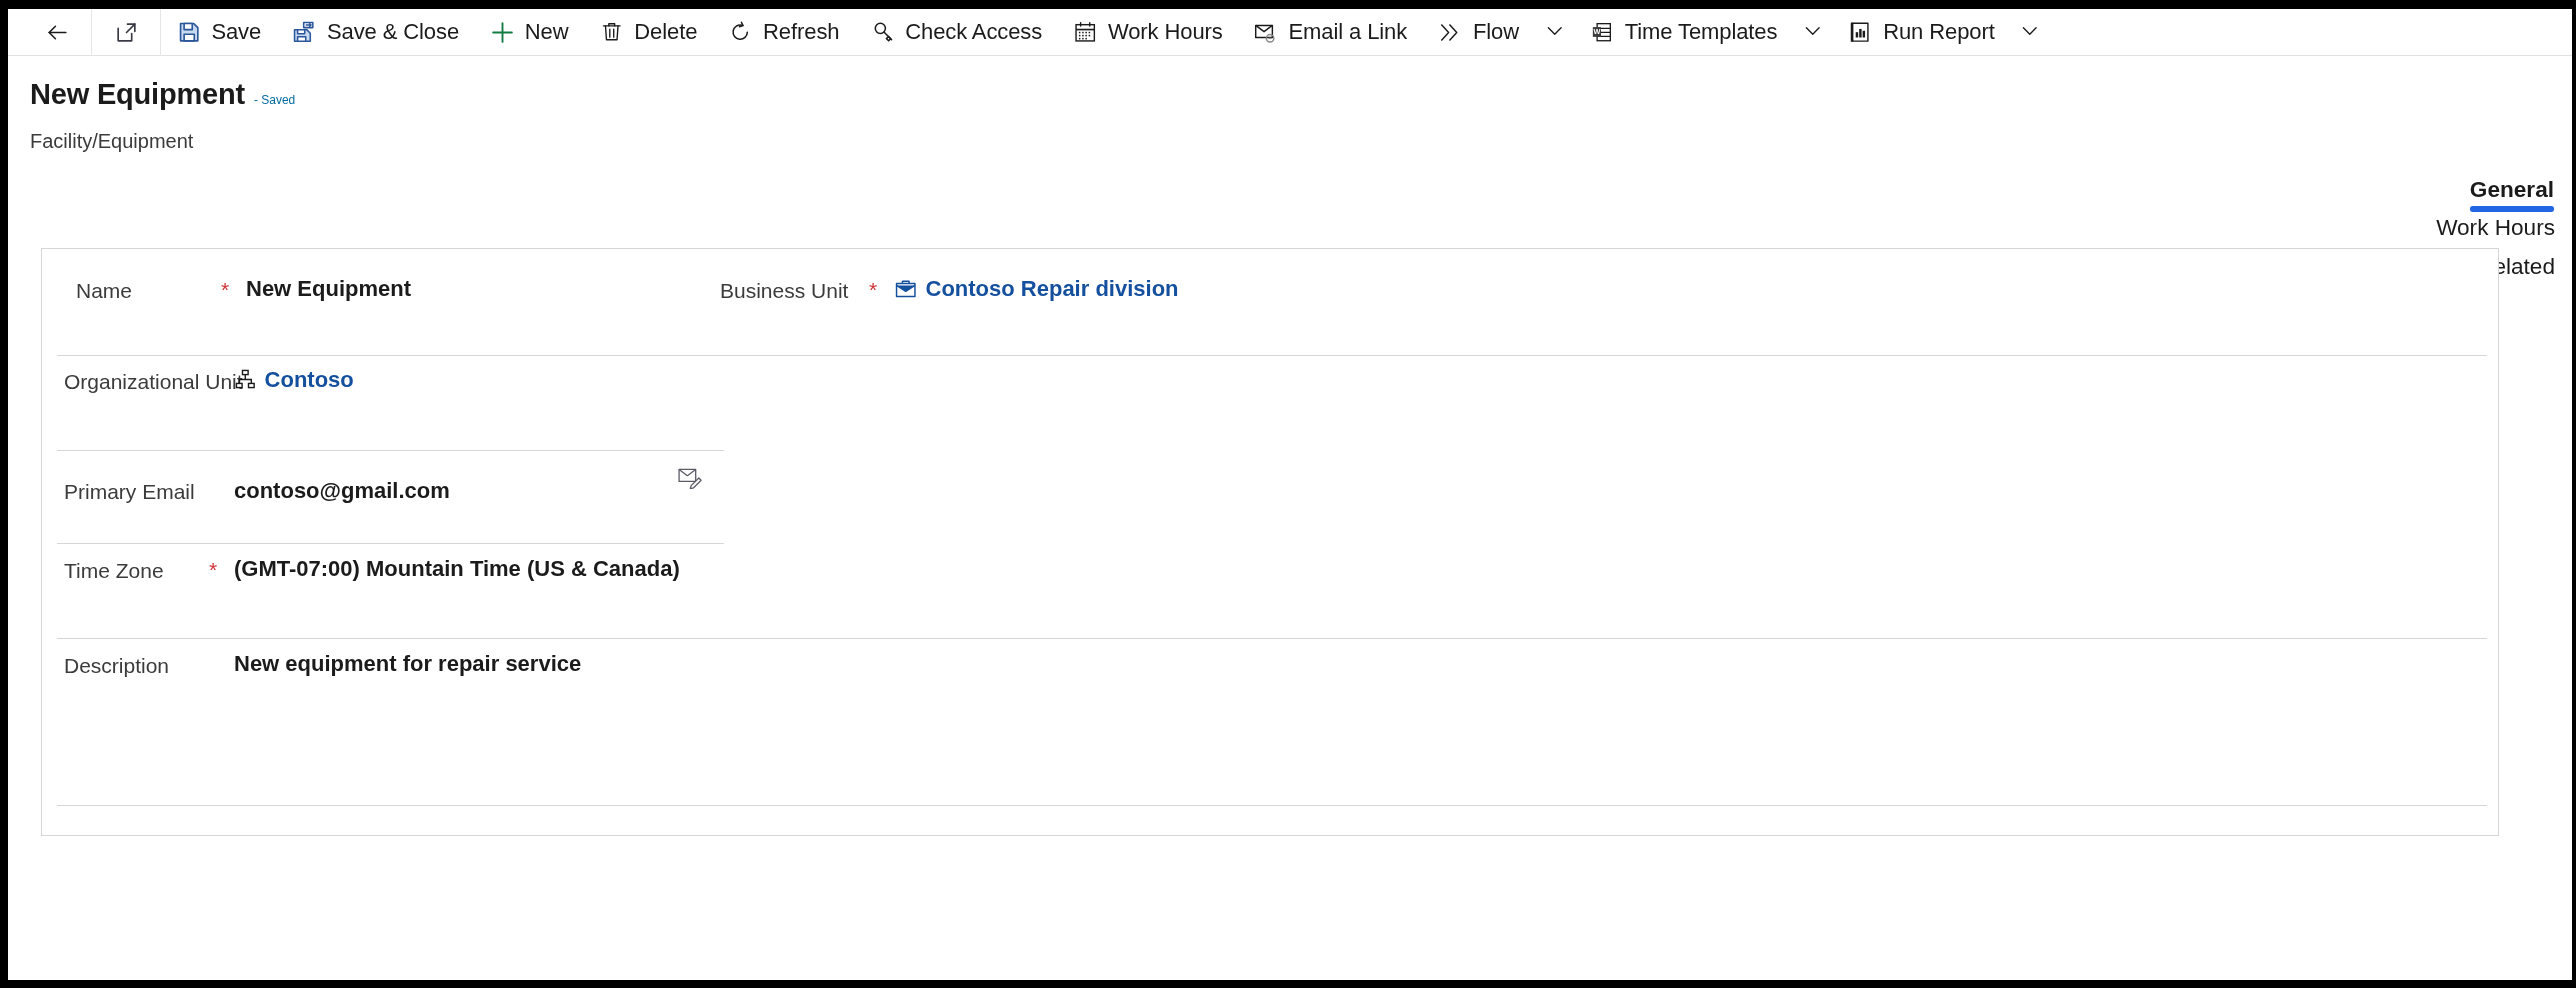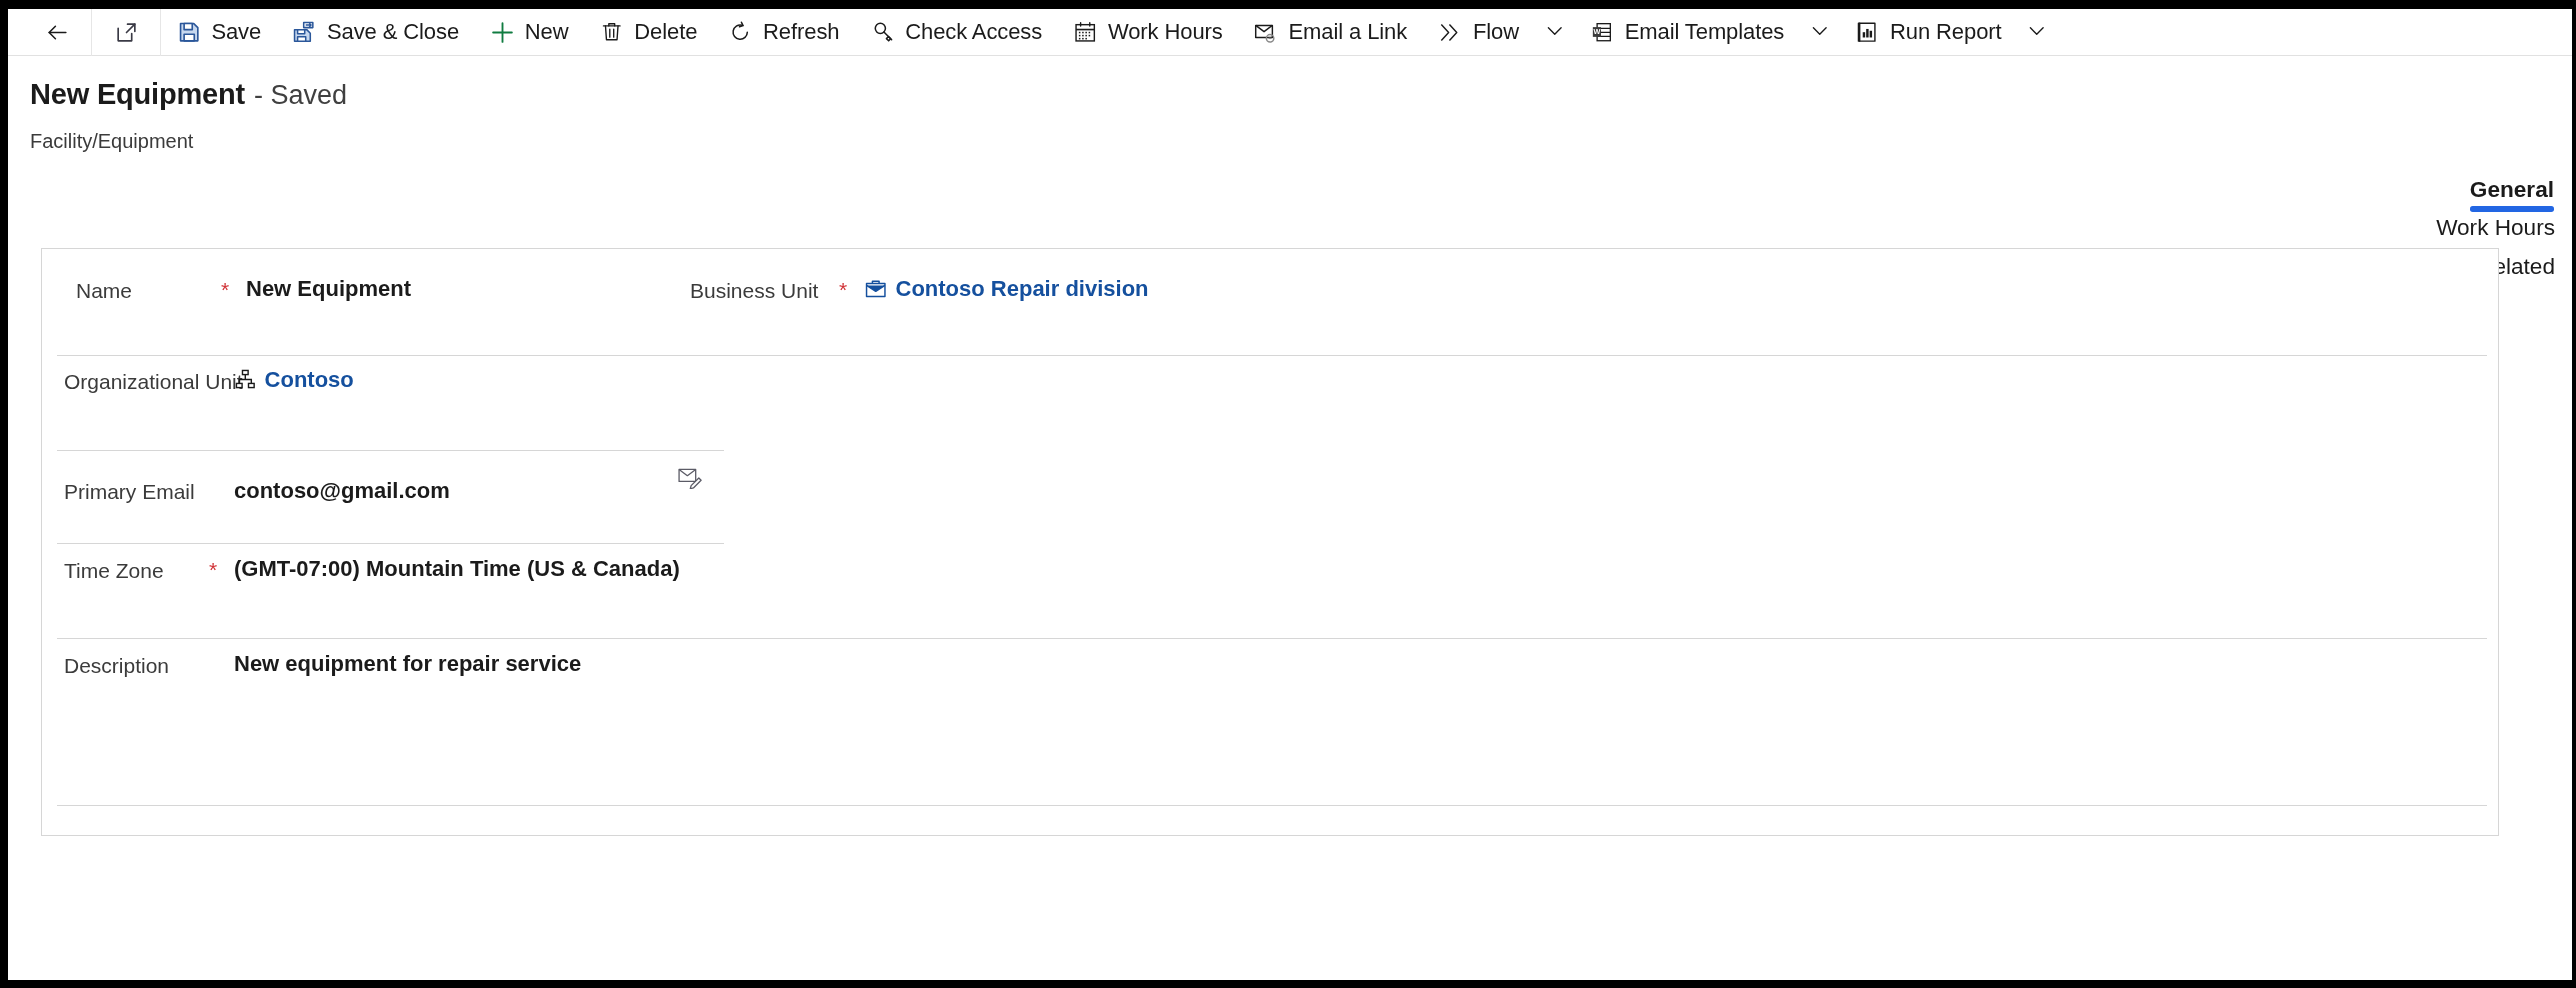--- a/index.html
+++ b/index.html
@@ -85,21 +85,21 @@
 
   
   .page-header { padding: 22px 0 0 22px; }
   .title-row { display: flex; align-items: baseline; gap: 9px; }
   .page-title {
     font-size: 29px;
     font-weight: bold;
     color: #1b1b1b;
     letter-spacing: -0.2px;
   }
-  .page-saved { font-size: 27px; color: #404040; }
+  .page-saved { font-size: 12px; color: #0369a1; }
   .page-subtitle {
     font-size: 20px;
     color: #3b3b3b;
     margin-top: 19px;
   }
 
   
   .tabs {
     display: flex;
     align-items: flex-end;
@@ -343,21 +343,21 @@
 
     <div class="cmd-btn">
       <span class="cmd-icon">
         <svg width="24.4" height="24.4" viewBox="0 0 24 24" fill="none" stroke="#1b1b1b" stroke-width="1.3">
           <rect x="7" y="3.6" width="13" height="16.8" fill="#ffffff"></rect>
           <path d="M7 8.2h13M7 12.2h13M7 16.2h13"></path>
           <rect x="2.8" y="7" width="8" height="9.6" fill="#3b3b3b" stroke="none"></rect>
           <text x="6.8" y="14.1" font-size="7.2" fill="#ffffff" stroke="none" text-anchor="middle" font-family="Liberation Sans, sans-serif" font-weight="bold">W</text>
         </svg>
       </span>
-      <span class="cmd-label">Email Templates</span>
+      <span class="cmd-label">Time Templates</span>
     </div>
     <div class="cmd-caret">
       <span>
         <svg width="23.5" height="23.5" viewBox="0 0 24 24" fill="none" stroke="#1b1b1b" stroke-width="1.4" stroke-linecap="round" stroke-linejoin="round">
           <path d="M5.5 9l6.5 6.5L18.5 9"></path>
         </svg>
       </span>
     </div>
 
     <div class="cmd-btn">
@@ -406,21 +406,21 @@
 
   <div class="form-card">
     <div class="form-grid">
 
       <div class="field-row" style="left:22px; top:27px; width:633px;">
         <span class="field-label" style="width:145px;margin-left:12px;">Name</span>
         <span class="req-star" style="width:25px;">*</span>
         <span class="field-value plain">New Equipment</span>
       </div>
 
-      <div class="field-row" style="left:648px; top:27px; width:814px;">
+      <div class="field-row" style="left:678px; top:27px; width:814px;">
         <span class="field-label" style="width:149px;">Business Unit</span>
         <span class="req-star" style="width:25px;">*</span>
         <span class="field-value link">
           <span style="display:flex;align-items:center;">
             <svg width="23.5" height="23.5" viewBox="0 0 24 24" fill="none" stroke="#15509e" stroke-width="1.5" stroke-linejoin="round">
               <rect x="2.6" y="6.6" width="18.8" height="13.4" fill="#ffffff"></rect>
               <path d="M8.6 6.6V4.4h6.8v2.2"></path>
               <path d="M2.6 8.6l9.4 6 9.4-6" fill="#15509e" stroke="#15509e"></path>
             </svg>
           </span>

